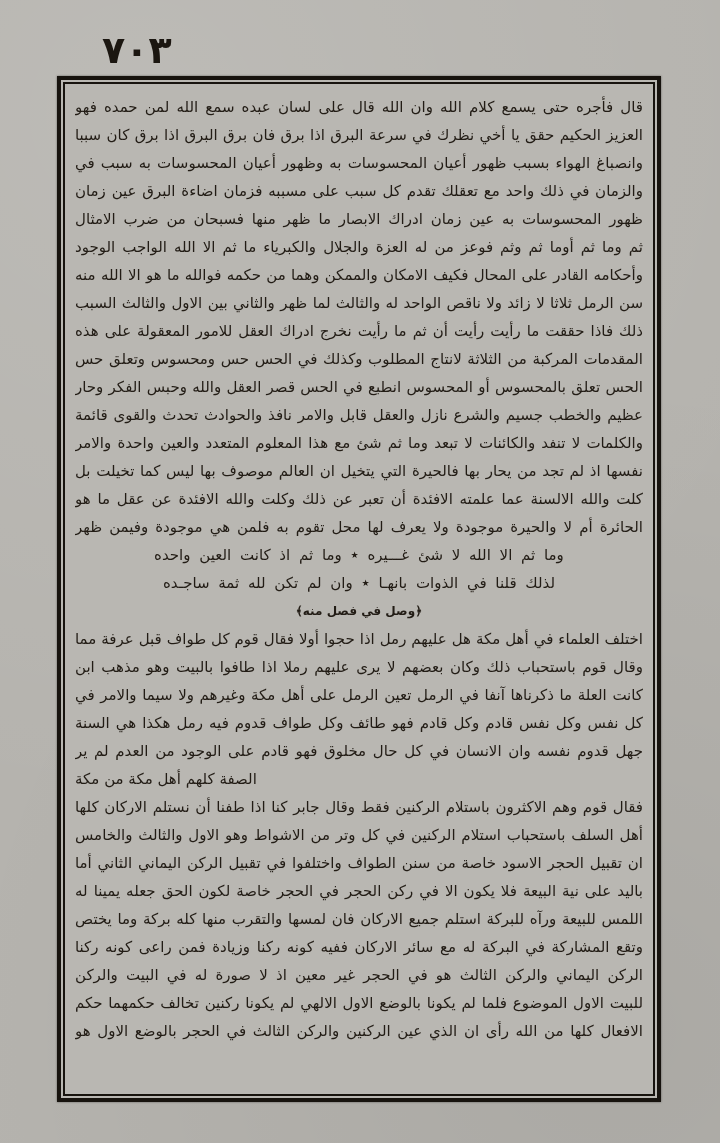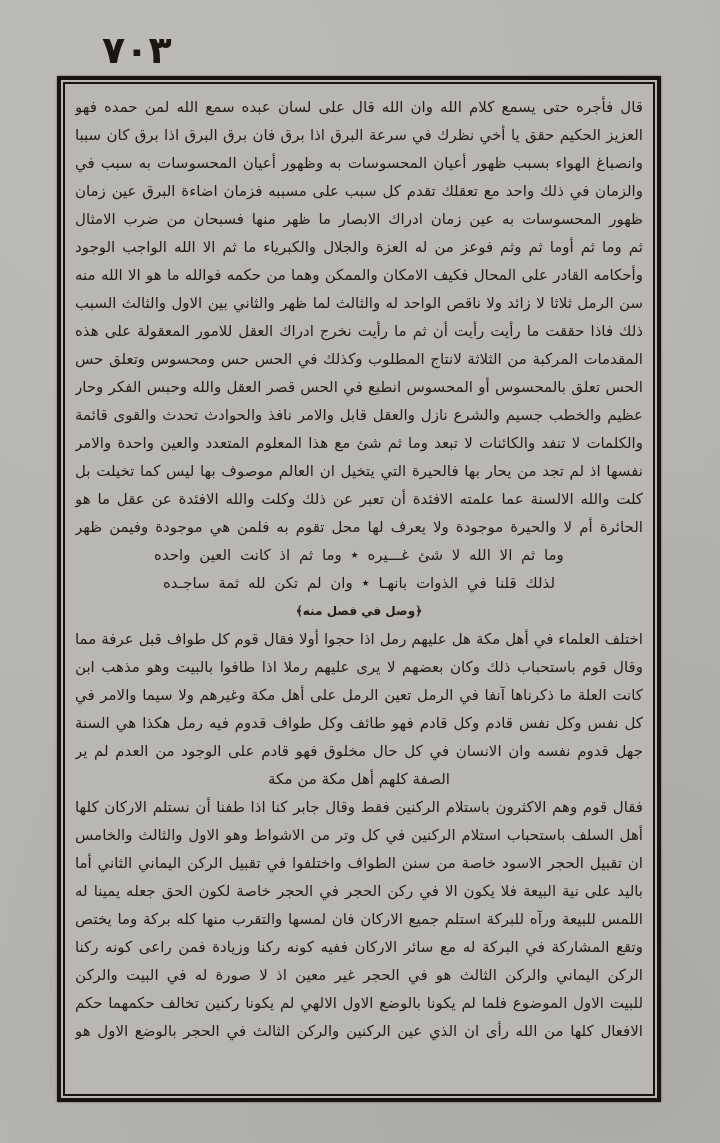--- a/index.html
+++ b/index.html
@@ -43,21 +43,21 @@
     height:28px;
     white-space:nowrap;
     overflow:hidden;
   }
   .jline{
     text-align:justify;
     text-align-last:justify;
     white-space:normal;
   }
   .endline{
-    text-align:center;
+    text-align:left;
   }
   .vline{
     text-align:center;
     word-spacing:4px;
   }
   .hline{
     text-align:center;
     font-weight:bold;
     font-size:12px;
   }

